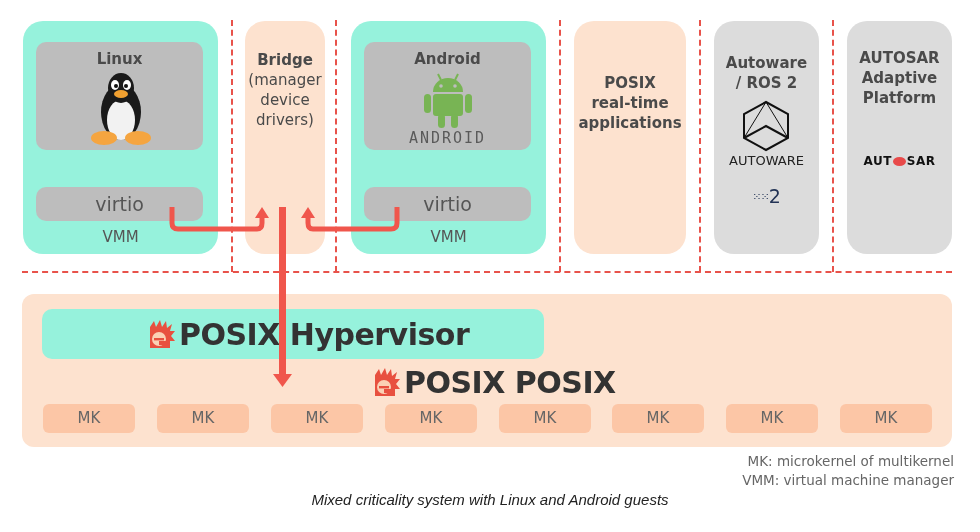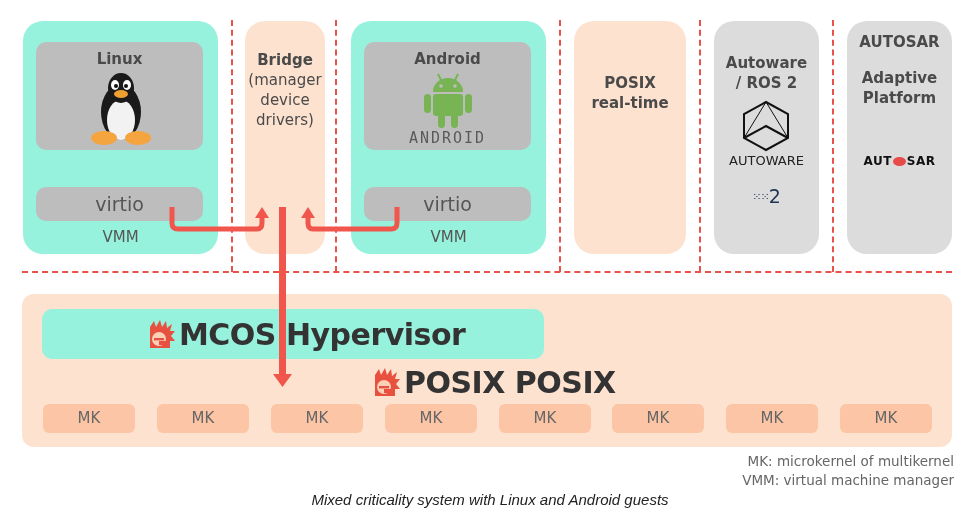--- a/index.html
+++ b/index.html
@@ -70,39 +70,40 @@
     </svg>
     <div class="centered-text" style="top:87px;font-size:15px;letter-spacing:2px;color:#5a5a5a;font-family:'DejaVu Sans Mono',monospace;">ANDROID</div>
   </div>
   <div class="inner-grey virtio" style="left:13px;top:147px;width:167px;height:34px;">virtio</div>
   <div class="vmm" style="top:207px;">VMM</div>
 </div>
 
 <div class="box peach" style="left:574px;top:21px;width:112px;height:233px;">
   <div class="title" style="top:52px;">POSIX</div>
   <div class="title" style="top:72px;">real-time</div>
+  <div class="title" style="top:92px;">applications</div>
 </div>
 
 <div class="box grey" style="left:714px;top:21px;width:105px;height:233px;">
   <div class="title" style="top:32px;">Autoware</div>
   <div class="title" style="top:52px;">/ ROS 2</div>
   <svg class="abs" style="left:27px;top:79px;" width="50" height="52" viewBox="0 0 50 52">
     <polygon points="25,2 47,14 47,38 25,50 3,38 3,14" fill="none" stroke="#111" stroke-width="2"></polygon>
     <line x1="25" y1="2" x2="3" y2="38" stroke="#111" stroke-width="1"></line>
     <line x1="25" y1="2" x2="47" y2="38" stroke="#111" stroke-width="1"></line>
     <polyline points="3,38 25,26 47,38" fill="none" stroke="#111" stroke-width="2"></polyline>
   </svg>
   <div class="centered-text" style="top:132px;font-size:13px;color:#222;">AUTOWARE</div>
   <div class="centered-text" style="top:164px;font-size:19px;color:#223355;">
     <span style="font-size:11px;letter-spacing:-1px;vertical-align:3px;">⁙⁙</span><span>2</span>
   </div>
 </div>
 
 <div class="box grey" style="left:847px;top:21px;width:105px;height:233px;">
-  <div class="title" style="top:11px;">AUTOSAR</div>
+  <div class="title" style="top:27px;">AUTOSAR</div>
   <div class="title" style="top:47px;">Adaptive</div>
   <div class="title" style="top:67px;">Platform</div>
   <div class="centered-text" style="top:133px;font-size:12px;font-weight:bold;color:#111;letter-spacing:0.5px;white-space:nowrap;">
     <span>AUT</span><span style="display:inline-block;width:13px;height:9px;background:#e84a4a;border-radius:50%;vertical-align:-1px;margin:0 1px;"></span><span>SAR</span>
   </div>
 </div>
 
 <div class="vdash" style="left:231px;top:20px;height:252px;"></div>
 <div class="vdash" style="left:335px;top:20px;height:252px;"></div>
 <div class="vdash" style="left:559px;top:20px;height:252px;"></div>
@@ -113,21 +114,21 @@
 <div class="box peach" style="left:22px;top:294px;width:930px;height:153px;border-radius:12px;"></div>
 
 <div class="box teal" style="left:42px;top:309px;width:502px;height:50px;border-radius:10px;"></div>
 <div class="bigtitle" style="left:148px;top:315px;height:38px;">
   <svg class="elogo" width="28" height="30" viewBox="0 0 28 30">
     <path d="M2 8 L6 2 L8 8 L12 1 L14 8 L18 2 L19 9 L24 5 L22 12 L27 12 L23 17 L27 22 L22 22 L22 29 L2 29 Z" fill="#e8503f"></path>
     <circle cx="11" cy="20" r="7" fill="#fbd0b4"></circle>
     <rect x="6" y="19" width="10" height="2.4" fill="#e8503f"></rect>
     <rect x="11" y="22" width="7" height="4" fill="#e8503f"></rect>
   </svg>
-  <span>MCOS Hypervisor</span>
+  <span>POSIX Hypervisor</span>
 </div>
 
 <div class="bigtitle" style="left:373px;top:363px;height:38px;">
   <svg class="elogo" width="28" height="30" viewBox="0 0 28 30">
     <path d="M2 8 L6 2 L8 8 L12 1 L14 8 L18 2 L19 9 L24 5 L22 12 L27 12 L23 17 L27 22 L22 22 L22 29 L2 29 Z" fill="#e8503f"></path>
     <circle cx="11" cy="20" r="7" fill="#fbd0b4"></circle>
     <rect x="6" y="19" width="10" height="2.4" fill="#e8503f"></rect>
     <rect x="11" y="22" width="7" height="4" fill="#e8503f"></rect>
   </svg>
   <span>POSIX POSIX</span>

